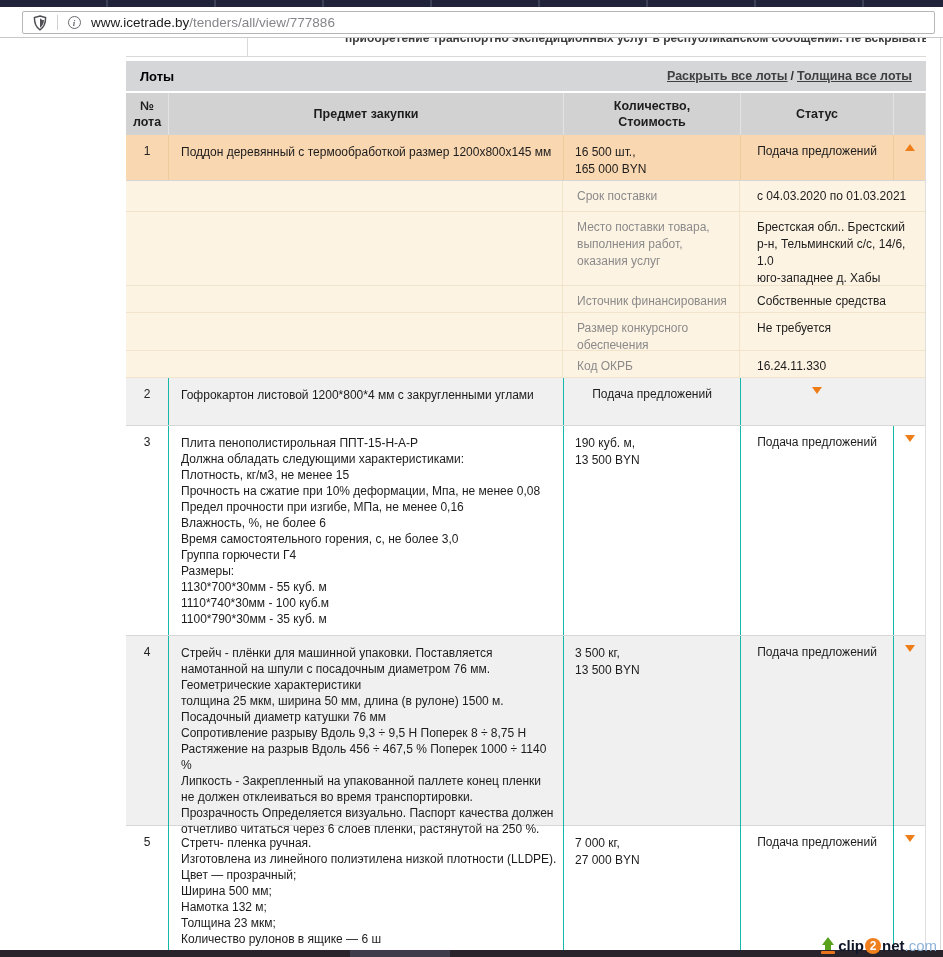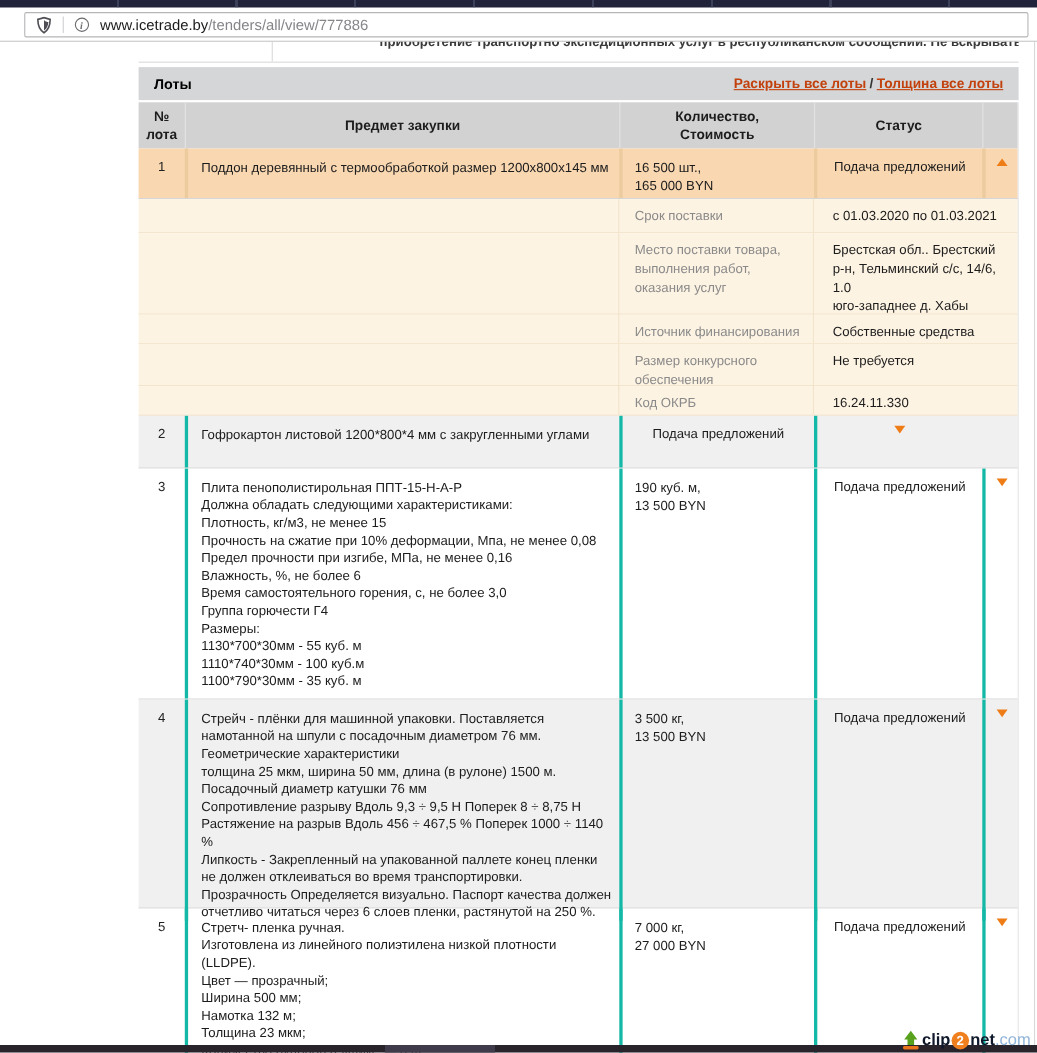--- a/index.html
+++ b/index.html
@@ -46,36 +46,36 @@
     font-size:12px;font-weight:bold;color:#3a3a3a;white-space:nowrap;
   }
   .gap4{height:4px;}
   
   .lots-bar{
     height:30px;background:#d4d6d8;display:flex;align-items:center;
     justify-content:space-between;padding:0 14px;box-sizing:border-box;
   }
   .lots-title{font-size:13px;font-weight:bold;color:#000000;}
   .lots-links{font-size:12.5px;font-weight:bold;}
-  .lots-links a{color:#c2410c;text-decoration:underline;cursor:pointer;}
+  .lots-links a{color:#404040;text-decoration:underline;cursor:pointer;}
   .lots-links .sep{color:#333;padding:0 3px;text-decoration:none;}
   .gap2{height:2px;}
   
   .lots-table{width:800px;border-right:1px solid #dedede;box-sizing:border-box;}
   .trow{display:grid;grid-template-columns:42px 395px 177px 153px 32px;box-sizing:border-box;}
   .trow>div{box-sizing:border-box;}
   .thead{height:42px;background:#d2d2d2;}
   .thead>div{
     display:flex;align-items:center;justify-content:center;text-align:center;
     font-size:12.5px;font-weight:bold;color:#1d1d1d;line-height:16px;
     white-space:pre-line;border-left:1px solid #e3e3e3;
   }
   .thead>div:first-child{border-left:none;}
   .lot-row{border-bottom:1px solid #d6d6d6;}
-  .lot-row>div{border-left:3px solid #14b8a6;padding-top:9px;font-size:12px;}
+  .lot-row>div{border-left:1px solid #14b8a6;padding-top:9px;font-size:12px;}
   .lot-row>div:first-child{border-left:none;}
   .row-white{background:#ffffff;}
   .row-gray{background:#f0f0f0;}
   .row-peach{background:#f9d7b1;}
   .row-peach>div{border-left-color:#eccb9f;}
   .h-lot1{height:46px;}
   .h-lot2{height:48px;}
   .h-lot3{height:210px;}
   .h-lot4{height:190px;}
   .h-lot5{height:125px;border-bottom:none;}
@@ -178,21 +178,21 @@
 165 000 BYN</div>
       <div class="cell-status">Подача предложений</div>
       <div class="cell-arrow">
           <span class="tri tri-up"></span>
         </div>
     </div>
 
     <div class="detail-row dh1">
       <div class="d-spacer"></div>
       <div class="d-label">Срок поставки</div>
-      <div class="d-value">с 01.03.2020 по 01.03.2021</div>
+      <div class="d-value">с 04.03.2020 по 01.03.2021</div>
     </div>
     <div class="detail-row dh2">
       <div class="d-spacer"></div>
       <div class="d-label">Место поставки товара,
 выполнения работ,
 оказания услуг</div>
       <div class="d-value">Брестская обл.. Брестский
 р-н, Тельминский с/с, 14/6, 1.0
 юго-западнее д. Хабы</div>
     </div>

